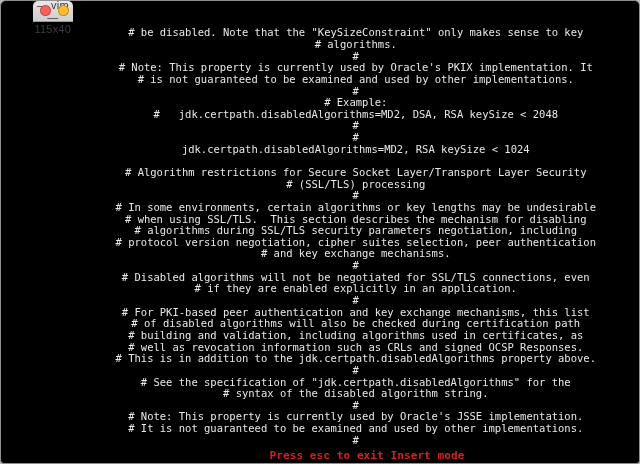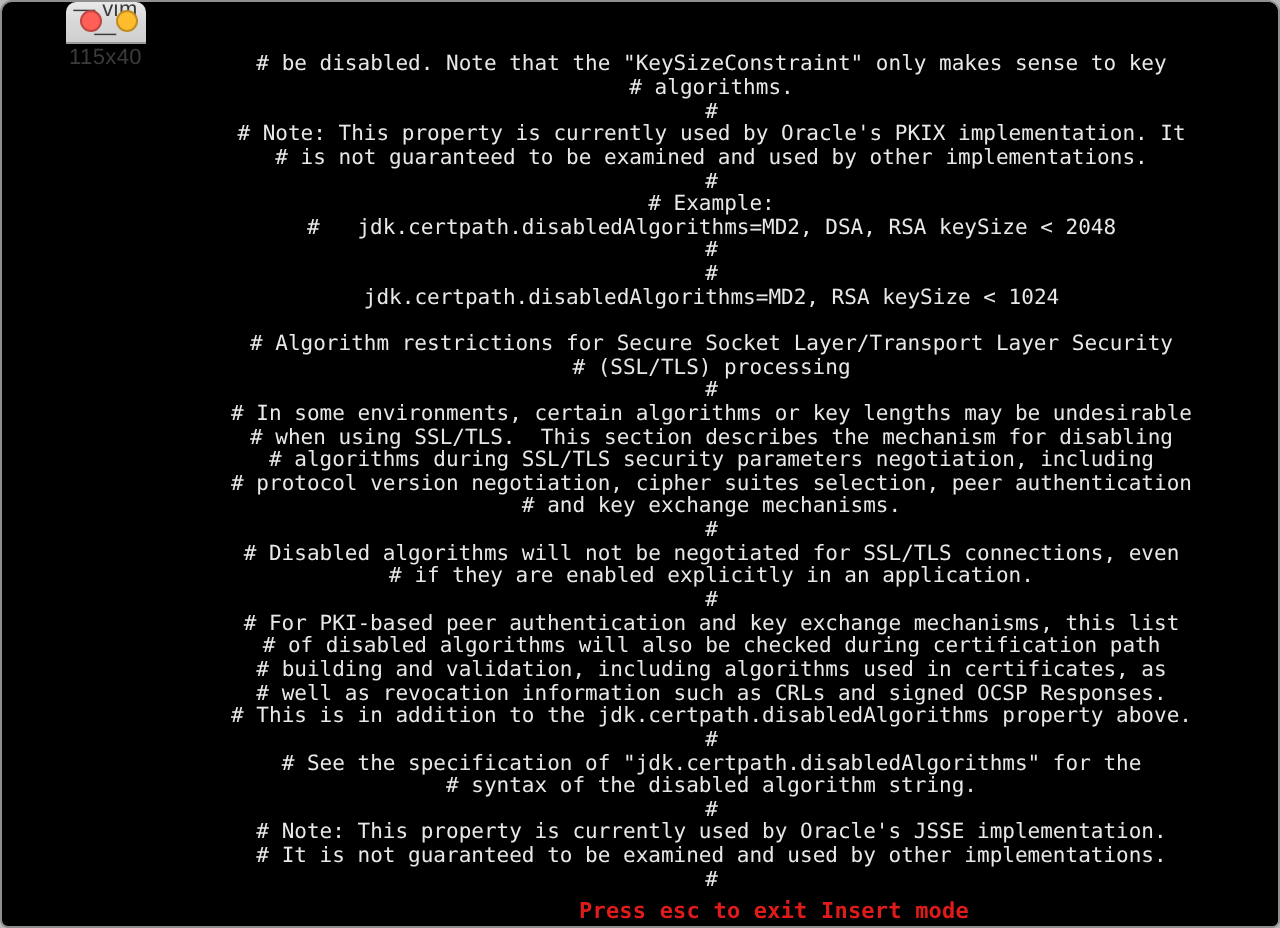--- a/index.html
+++ b/index.html
@@ -78,21 +78,21 @@
     position: relative;
     white-space: pre;
     text-align: center;
   }
   .line {
     white-space: pre;
     height: 11.65px;
   }
   .hint {
     position: absolute;
-    left: 217px;
+    left: 197px;
     bottom: 1px;
     color: #e01b1b;
     font-family: "DejaVu Sans Mono", monospace;
     font-weight: bold;
     font-size: 11px;
     letter-spacing: 0.1px;
   }
 </style>
 </head>
 <body>

